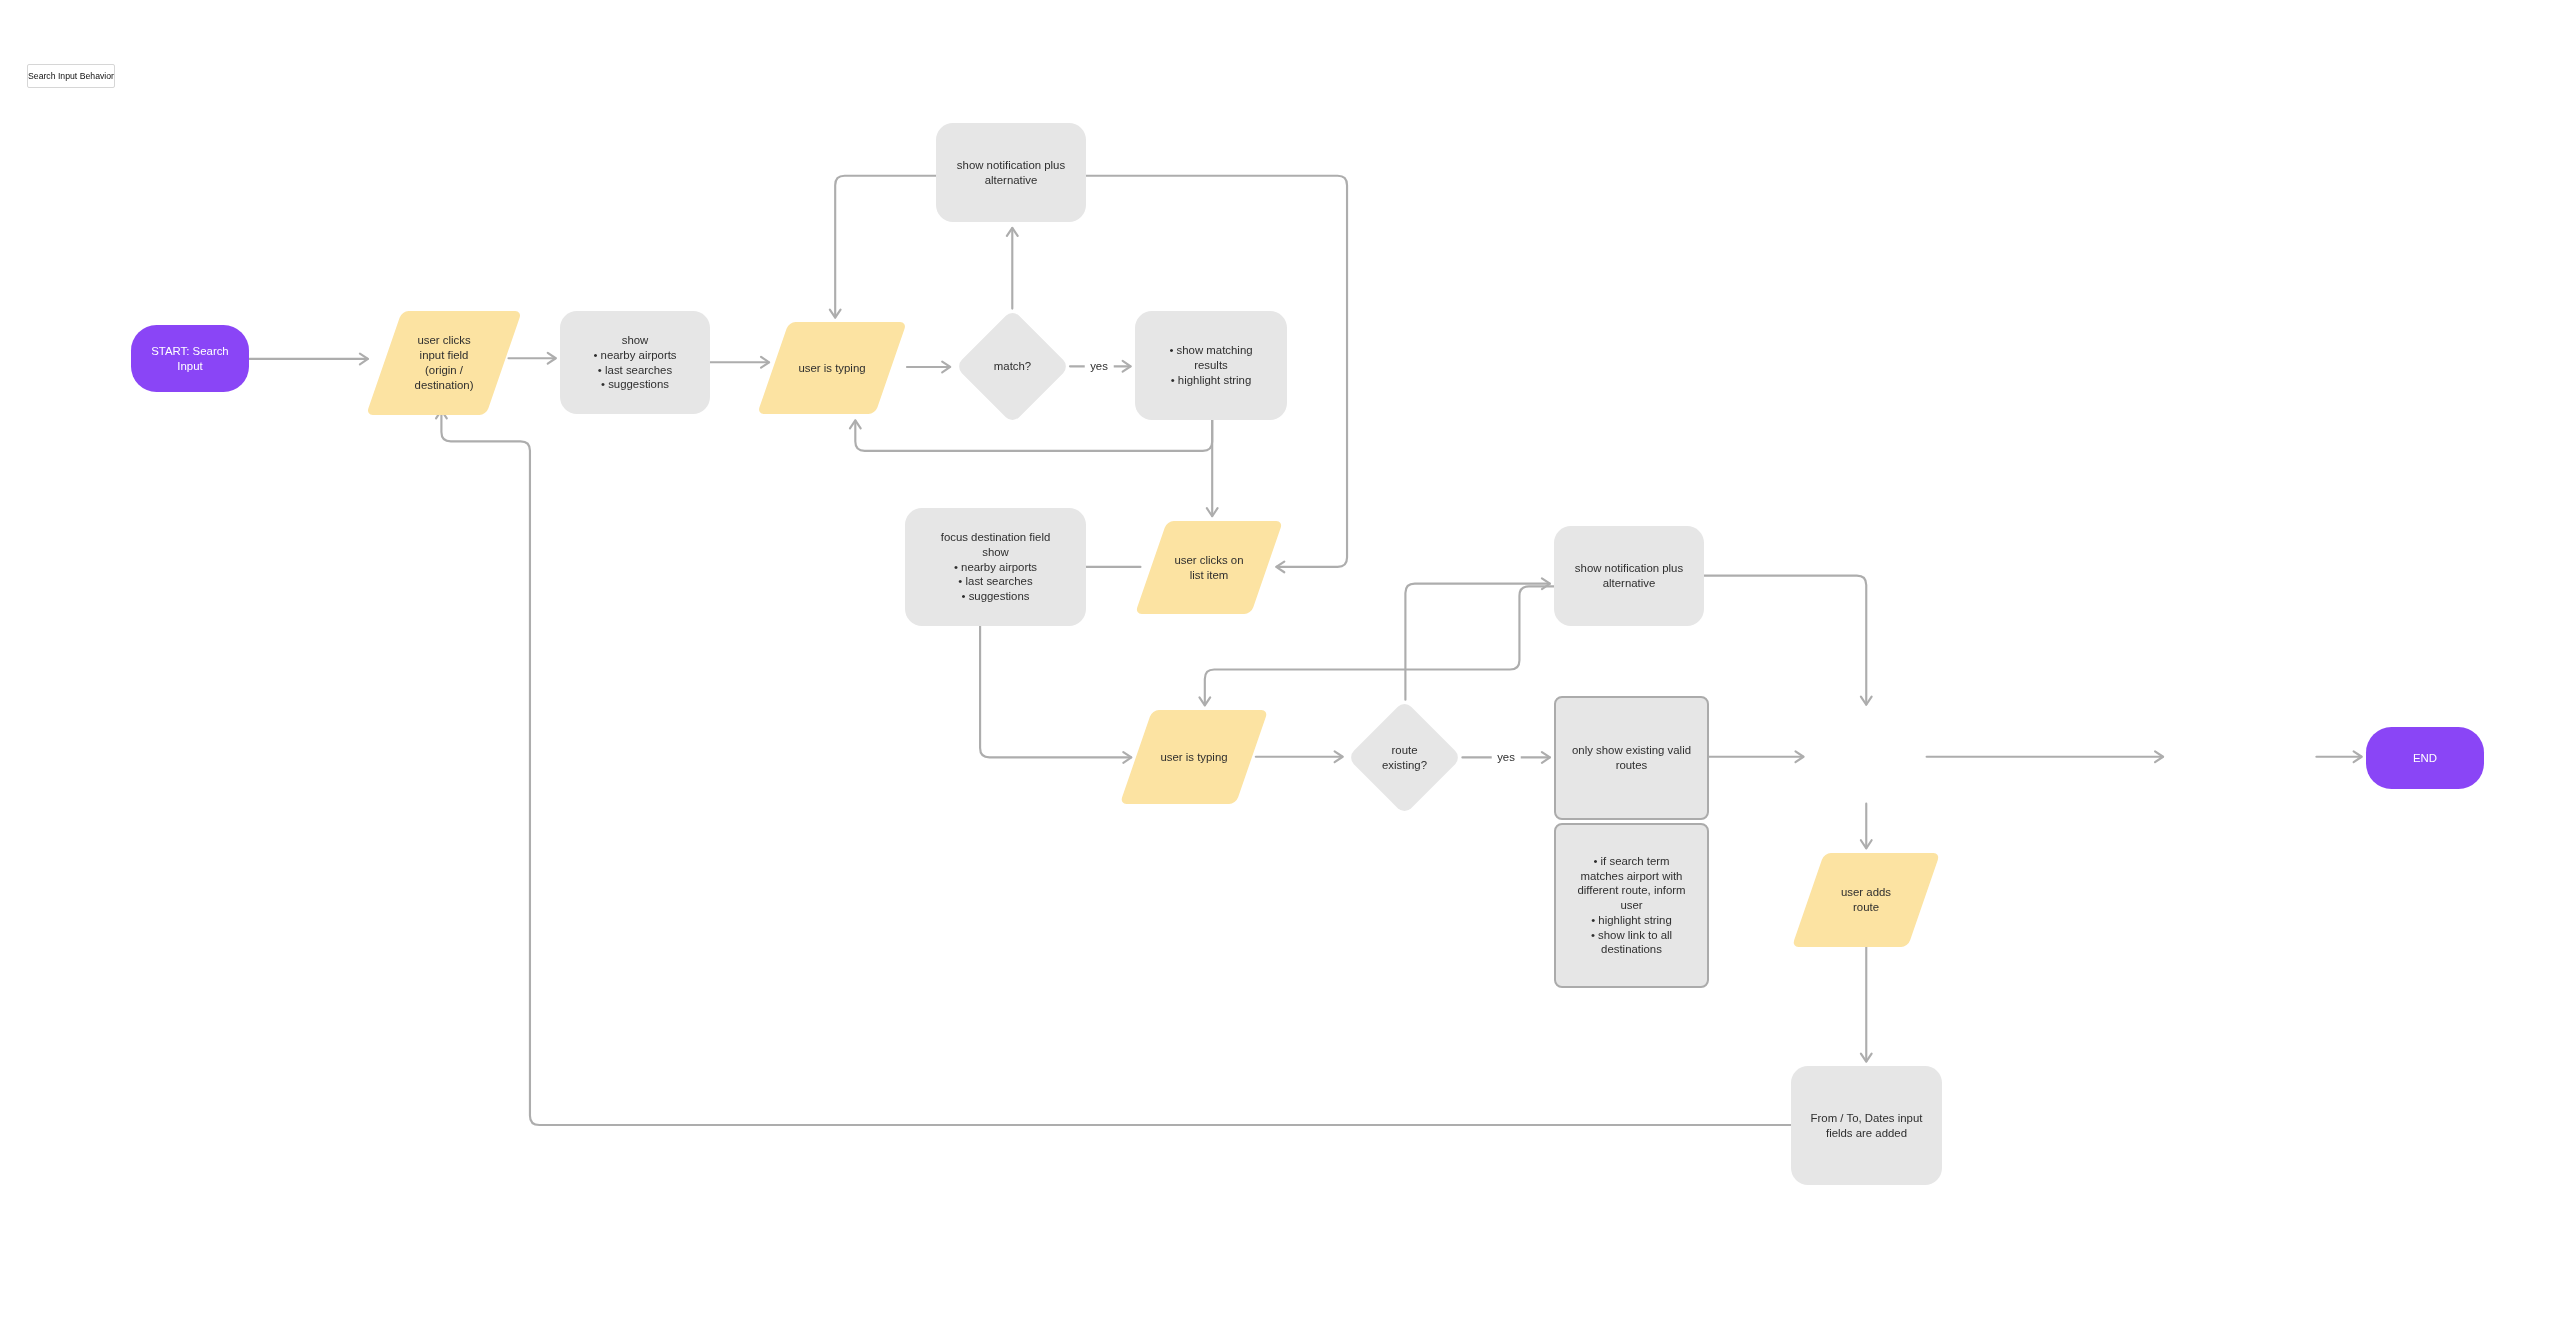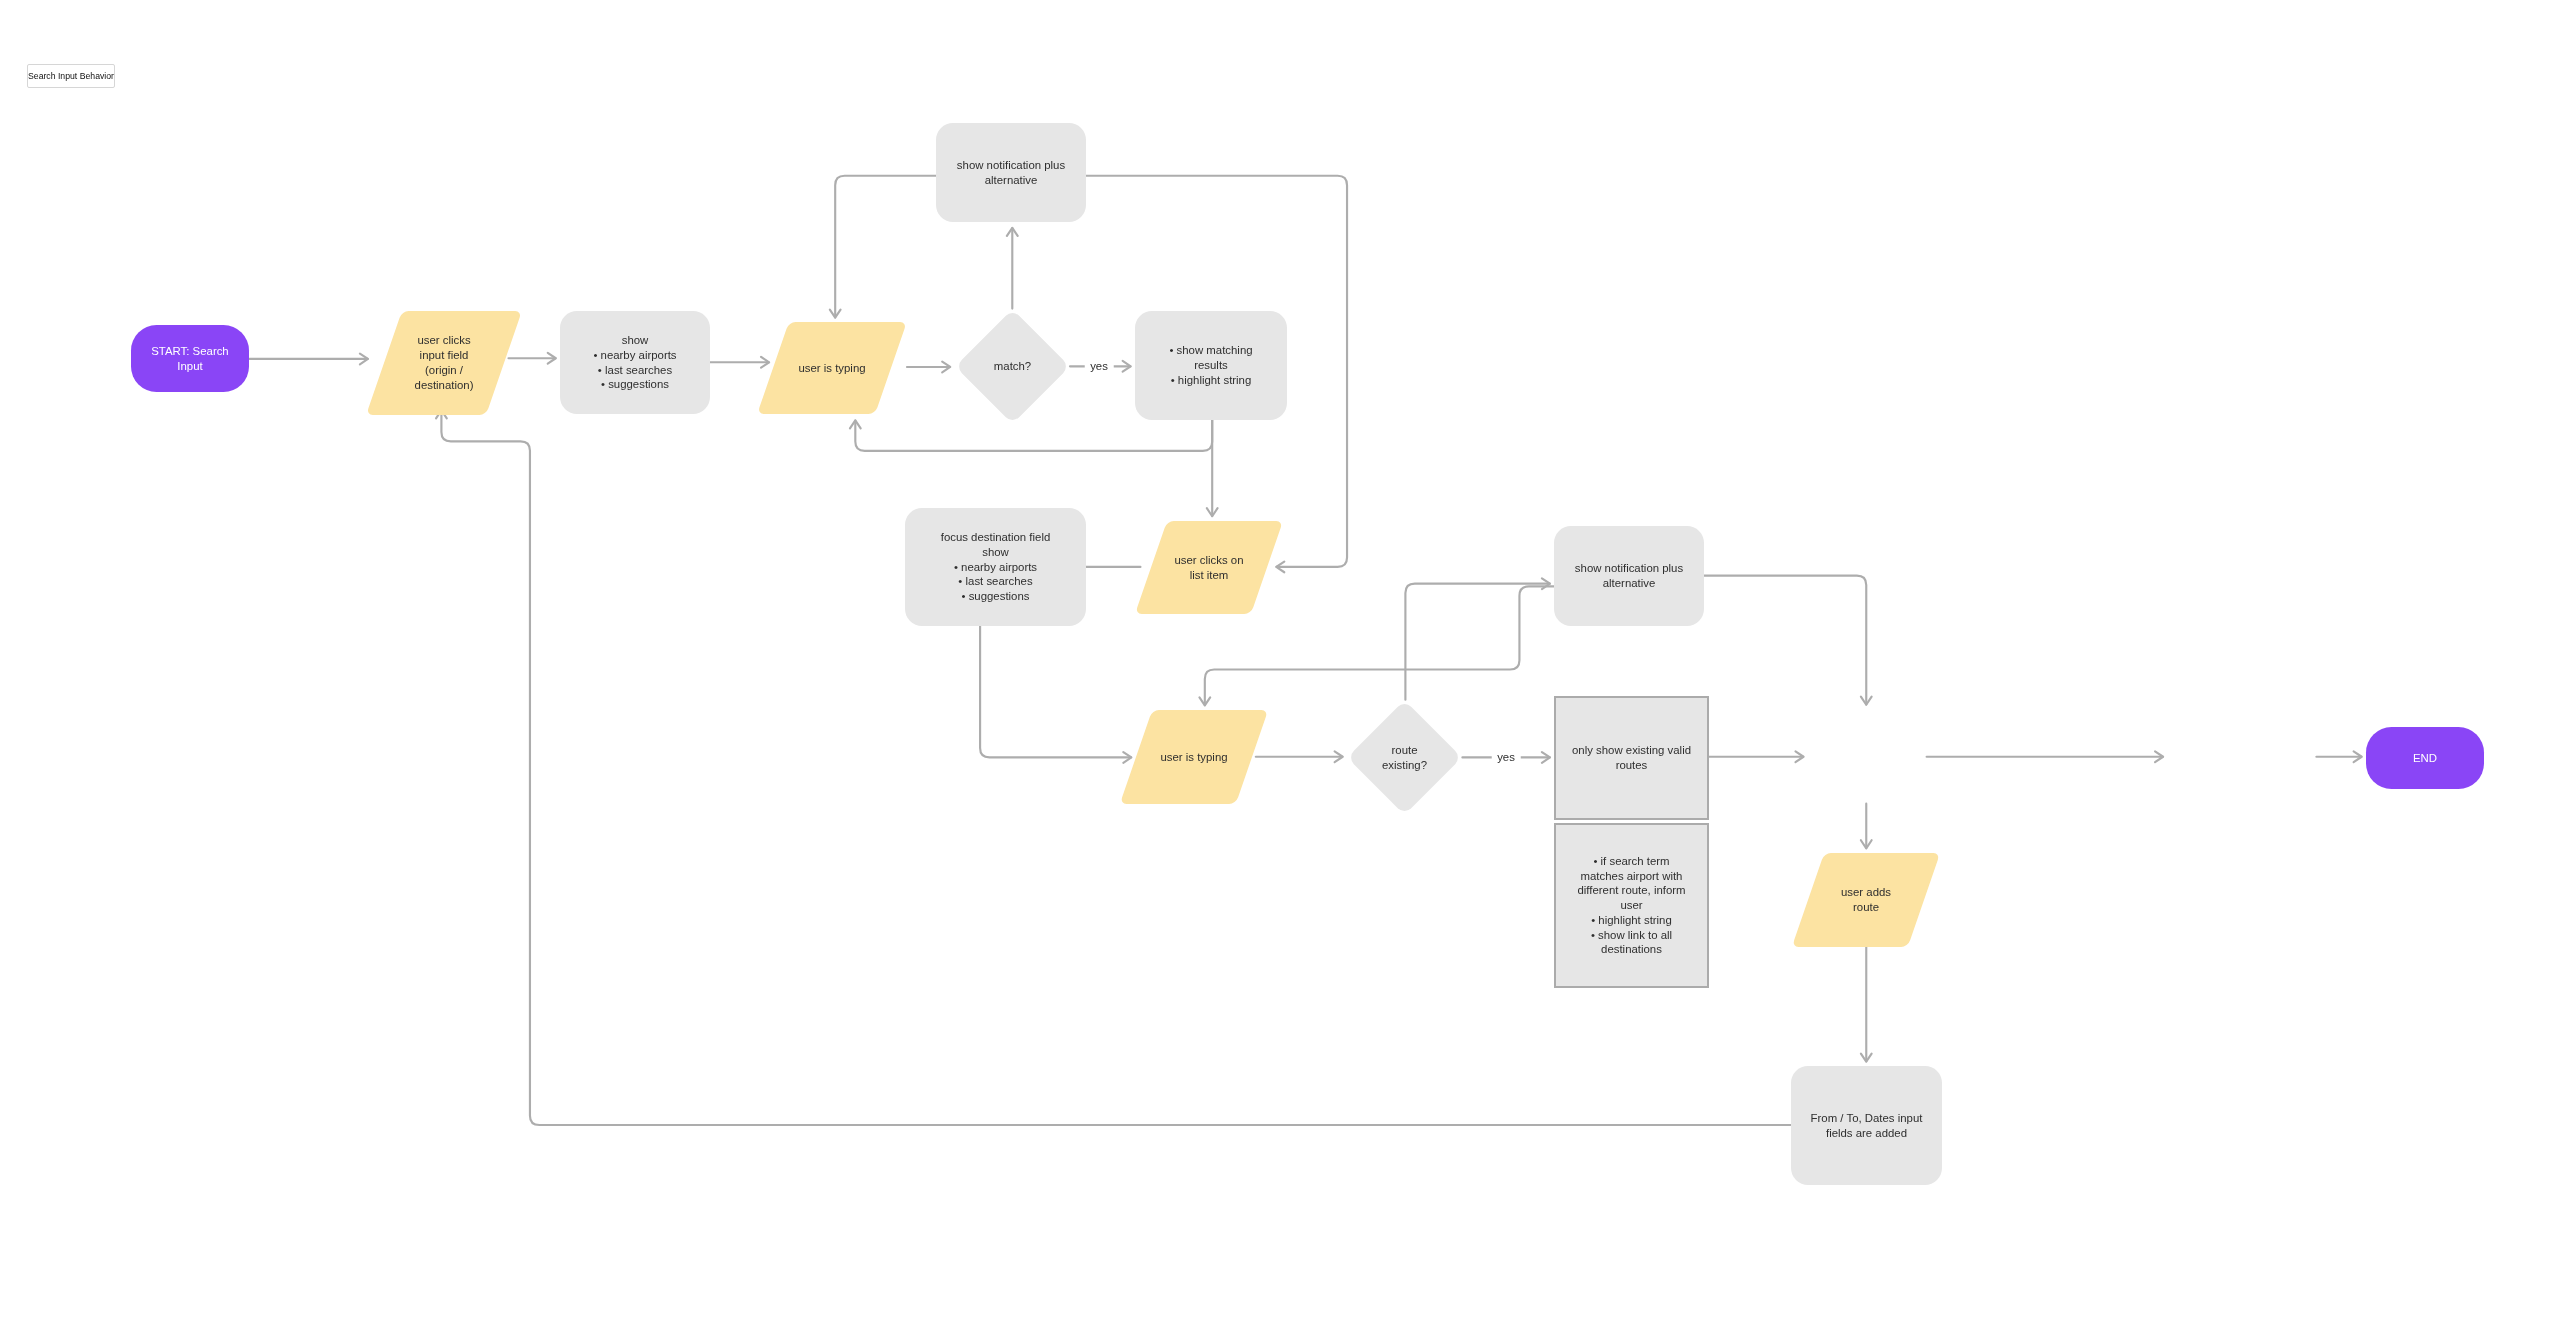--- a/index.html
+++ b/index.html
@@ -17,21 +17,21 @@
     font-family:"Liberation Sans", sans-serif;
     color:var(--c-text);
   }
   #canvas{position:relative;width:2576px;height:1331px;overflow:hidden;}
   svg.wires{position:absolute;left:0;top:0;width:2576px;height:1331px;}
   .node{position:absolute;display:flex;align-items:center;justify-content:center;text-align:center;}
   .label{position:relative;white-space:pre-line;font-size:11.4px;line-height:14.8px;z-index:2;}
   
   .gbox{background:var(--c-gray);border-radius:17px;align-items:center;}
   
-  .gbox-bordered{background:var(--c-gray);border:2.3px solid var(--c-grayborder);border-radius:0;align-items:center;}
+  .gbox-bordered{background:var(--c-gray);border:2.3px solid var(--c-grayborder);border-radius:8px;align-items:center;}
   
   .pill{background:var(--c-purple);border-radius:25.5px;color:#FFFFFF;}
   
   .para::before{
     content:"";position:absolute;top:0;bottom:0;left:16px;right:16px;
     background:var(--c-yellow);border-radius:6.7px;transform:skewX(-19deg);
   }
   
   .diamond::before{
     content:"";position:absolute;inset:17px;background:var(--c-gray);

